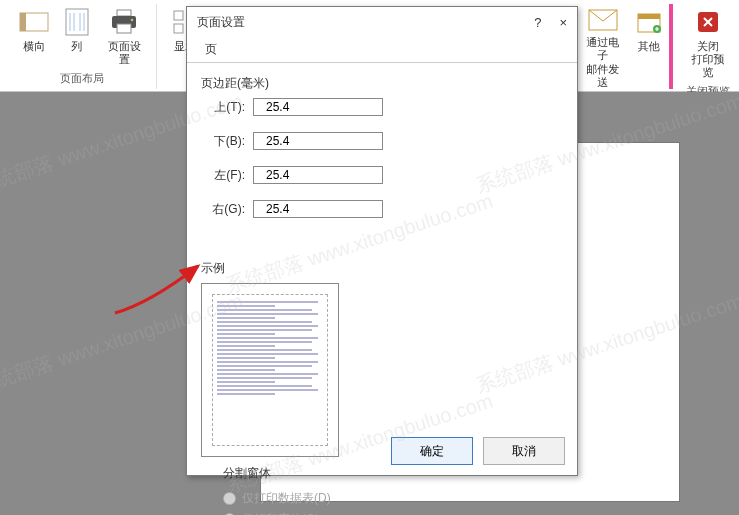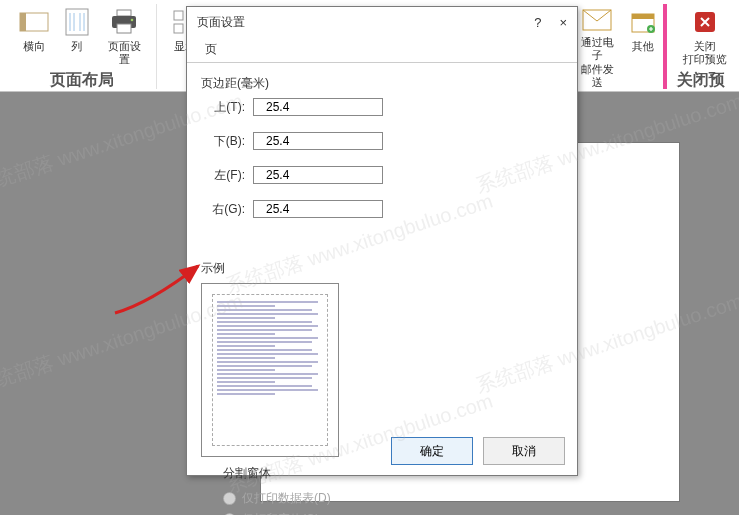--- a/index.html
+++ b/index.html
@@ -6,21 +6,21 @@
 body { background: #f5f5f5; width: 739px; height: 515px; overflow: hidden; position: relative; }
 
 
 .ribbon { background: #fff; border-bottom: 1px solid #c4c4c4; height: 92px; display: flex; padding: 4px 0 0 8px; }
 .ribbon-group { display: flex; flex-direction: column; align-items: center; border-right: 1px solid #e1e1e1; padding: 0 6px; height: 85px; }
 .ribbon-group.noborder { border-right: none; }
 .ribbon-items { display: flex; gap: 2px; align-items: flex-start; flex: 1; }
 .ribbon-btn { display: flex; flex-direction: column; align-items: center; justify-content: flex-start; padding: 2px 6px; min-width: 36px; color: #333; cursor: pointer; }
 .ribbon-btn .icon-lg { width: 32px; height: 32px; display: flex; align-items: center; justify-content: center; margin-bottom: 2px; }
 .ribbon-label { font-size: 11px; line-height: 1.2; text-align: center; white-space: pre-line; }
-.ribbon-group-title { font-size: 16px; color: #555; margin: 2px 0 3px 0; font-weight: bold; }
+.ribbon-group-title { font-size: 11px; color: #555; margin: 2px 0 3px 0; }
 
 .workspace { background: #8a8a8a; height: 423px; position: relative; padding-top: 50px; padding-left: 260px; }
 .doc { background: #fff; border: 1px solid #777; width: 420px; height: 360px; padding: 12px; }
 .doc-date { font-size: 9px; color: #444; }
 
 
 .dialog { position: absolute; left: 186px; top: 6px; width: 392px; height: 470px; background: #fff; border: 1px solid #7a7a7a; box-shadow: 2px 2px 6px rgba(0,0,0,.3); }
 .dlg-titlebar { display: flex; align-items: center; justify-content: space-between; height: 30px; padding: 0 10px; }
 .dlg-title { font-size: 12px; color: #333; }
 .dlg-sysbtns { display: flex; gap: 18px; align-items: center; }

